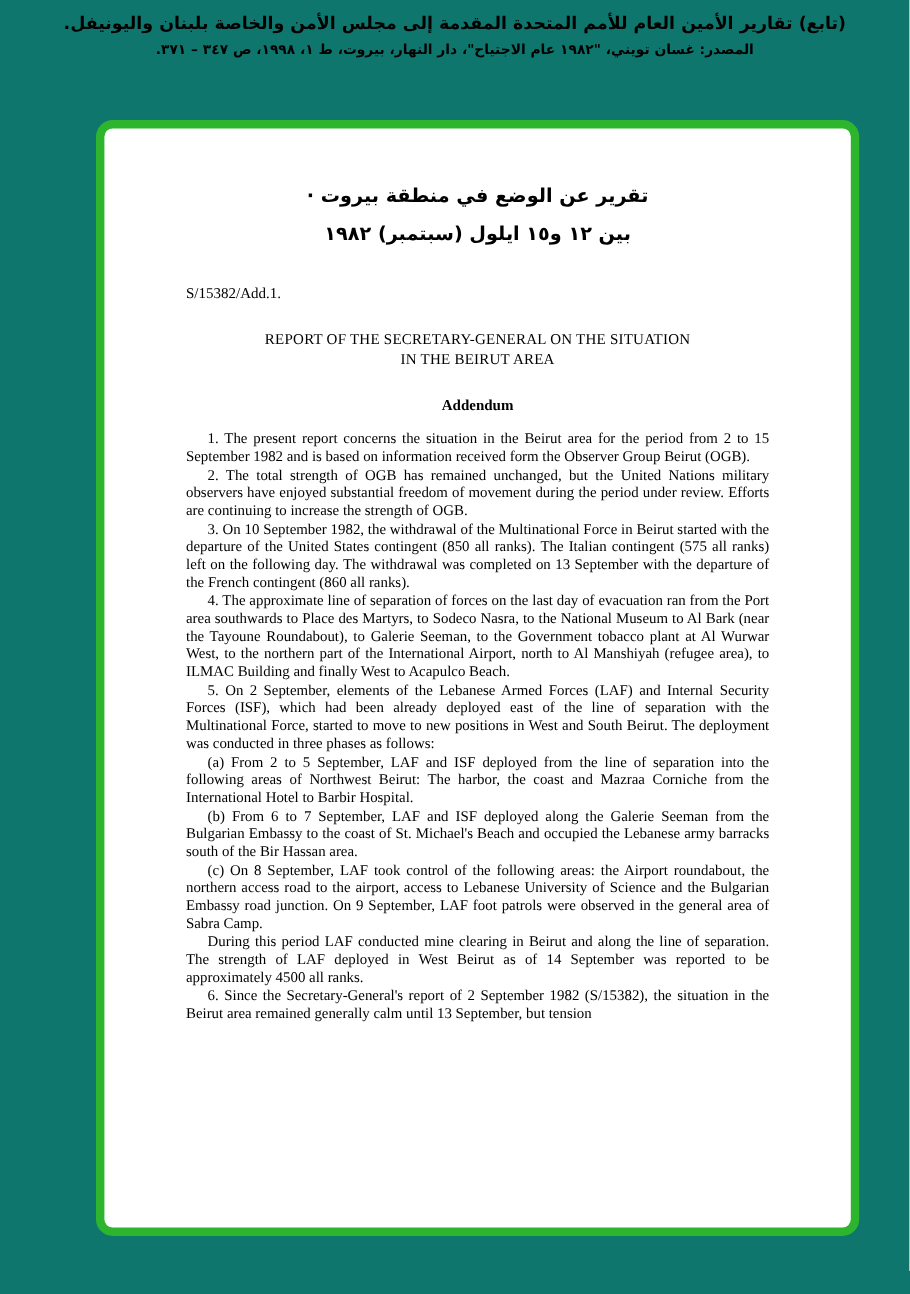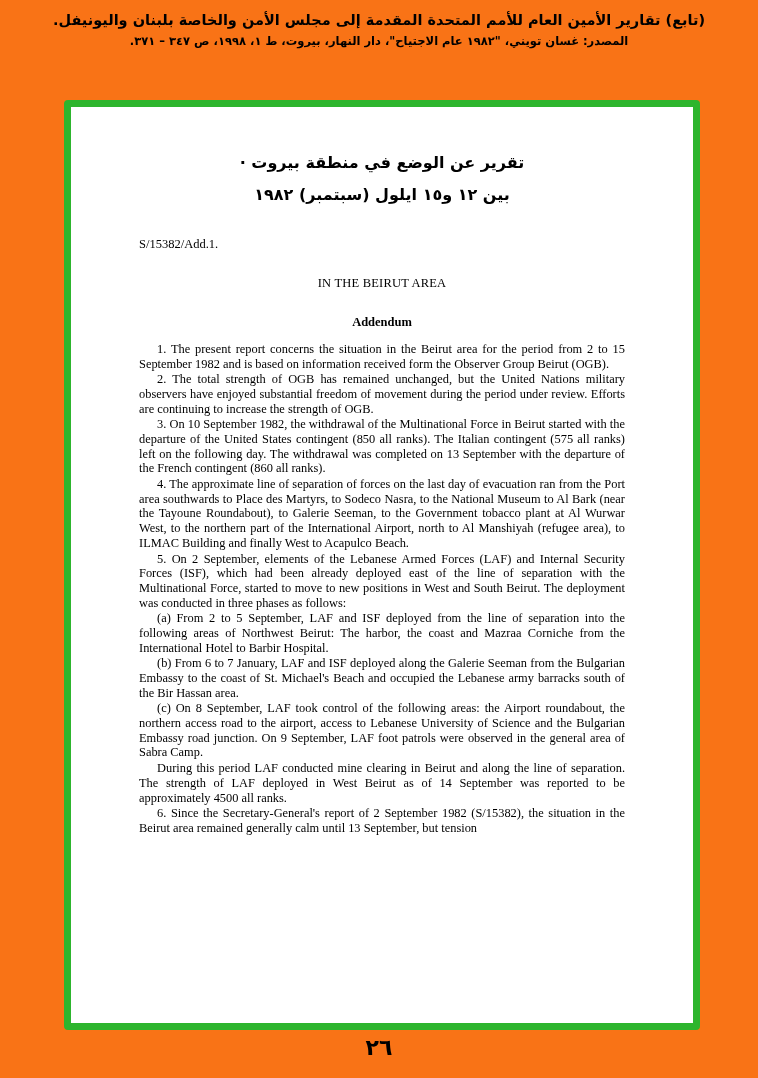--- a/index.html
+++ b/index.html
@@ -8,21 +8,21 @@
     background: #ffffff;
     width: 758px;
     height: 1078px;
     overflow: hidden;
     font-family: "Liberation Serif", serif;
   }
   .page {
     position: relative;
     width: 758px;
     height: 1078px;
-    background: #f97316;
+    background: #0f766e;
   }
   
   .top-header {
     direction: rtl;
     text-align: center;
     padding-top: 10px;
     color: #000000;
     font-family: "DejaVu Sans", sans-serif;
   }
   .top-header .h-line1 {
@@ -31,26 +31,26 @@
     line-height: 1.5;
   }
   .top-header .h-line2 {
     font-size: 11.5px;
     font-weight: bold;
     line-height: 1.6;
   }
   
   .doc-frame {
     position: absolute;
-    left: 64px;
+    left: 80px;
     top: 100px;
     width: 622px;
     height: 916px;
     border: 7px solid #2db52d;
-    border-radius: 4px;
+    border-radius: 14px;
     background: #ffffff;
     box-sizing: content-box;
   }
   .doc-inner {
     position: relative;
     width: 100%;
     height: 100%;
     padding: 40px 68px 20px 68px;
     box-sizing: border-box;
     overflow: hidden;
@@ -138,36 +138,36 @@
       <div class="arabic-title">
         <div class="at1">تقرير عن الوضع في منطقة بيروت ·</div>
         <div class="at2">بين ١٢ و١٥ ايلول (سبتمبر) ١٩٨٢</div>
       </div>
 
       <div class="doc-ref">
         <div>S/15382/Add.1.</div>
       </div>
 
       <div class="en-title">
+        <div>REPORT OF THE SECRETARY-GENERAL ON THE SITUATION</div>
         <div>IN THE BEIRUT AREA</div>
       </div>
 
       <div class="addendum">Addendum</div>
 
       <div class="body-text">
           <p class="para">1. The present report concerns the situation in the Beirut area for the period from 2 to 15 September 1982 and is based on information received form the Observer Group Beirut (OGB).</p>
           <p class="para">2. The total strength of OGB has remained unchanged, but the United Nations military observers have enjoyed substantial freedom of movement during the period under review. Efforts are continuing to increase the strength of OGB.</p>
           <p class="para">3. On 10 September 1982, the withdrawal of the Multinational Force in Beirut started with the departure of the United States contingent (850 all ranks). The Italian contingent (575 all ranks) left on the following day. The withdrawal was completed on 13 September with the departure of the French contingent (860 all ranks).</p>
           <p class="para">4. The approximate line of separation of forces on the last day of evacuation ran from the Port area southwards to Place des Martyrs, to Sodeco Nasra, to the National Museum to Al Bark (near the Tayoune Roundabout), to Galerie Seeman, to the Government tobacco plant at Al Wurwar West, to the northern part of the International Airport, north to Al Manshiyah (refugee area), to ILMAC Building and finally West to Acapulco Beach.</p>
           <p class="para">5. On 2 September, elements of the Lebanese Armed Forces (LAF) and Internal Security Forces (ISF), which had been already deployed east of the line of separation with the Multinational Force, started to move to new positions in West and South Beirut. The deployment was conducted in three phases as follows:</p>
           <p class="para">(a) From 2 to 5 September, LAF and ISF deployed from the line of separation into the following areas of Northwest Beirut: The harbor, the coast and Mazraa Corniche from the International Hotel to Barbir Hospital.</p>
-          <p class="para">(b) From 6 to 7 January, LAF and ISF deployed along the Galerie Seeman from the Bulgarian Embassy to the coast of St. Michael's Beach and occupied the Lebanese army barracks south of the Bir Hassan area.</p>
+          <p class="para">(b) From 6 to 7 September, LAF and ISF deployed along the Galerie Seeman from the Bulgarian Embassy to the coast of St. Michael's Beach and occupied the Lebanese army barracks south of the Bir Hassan area.</p>
           <p class="para">(c) On 8 September, LAF took control of the following areas: the Airport roundabout, the northern access road to the airport, access to Lebanese University of Science and the Bulgarian Embassy road junction. On 9 September,  LAF  foot patrols were observed in the general area of Sabra Camp.</p>
           <p class="para">During this period LAF conducted mine clearing in Beirut and along the line of separation. The strength of LAF deployed in West Beirut as of 14 September was reported to be approximately 4500 all ranks.</p>
           <p class="para">6. Since the Secretary-General's report of 2 September 1982 (S/15382), the situation in the Beirut area remained generally calm until 13 September, but tension</p>
         </div>
 
     </div>
   </div>
 
-  <div class="page-number">٢٦</div>
 
 </div>
 
 </body></html>

